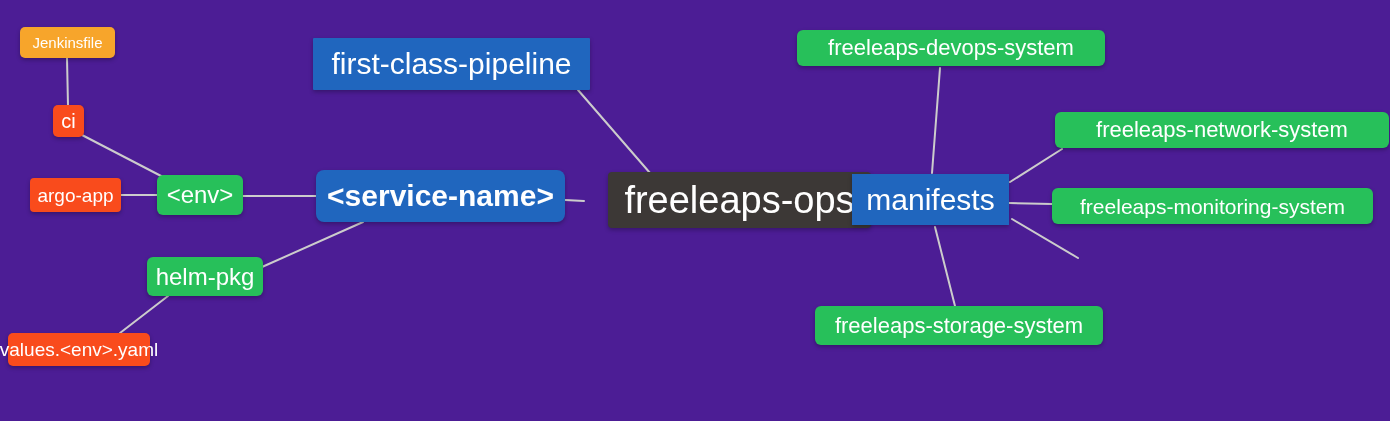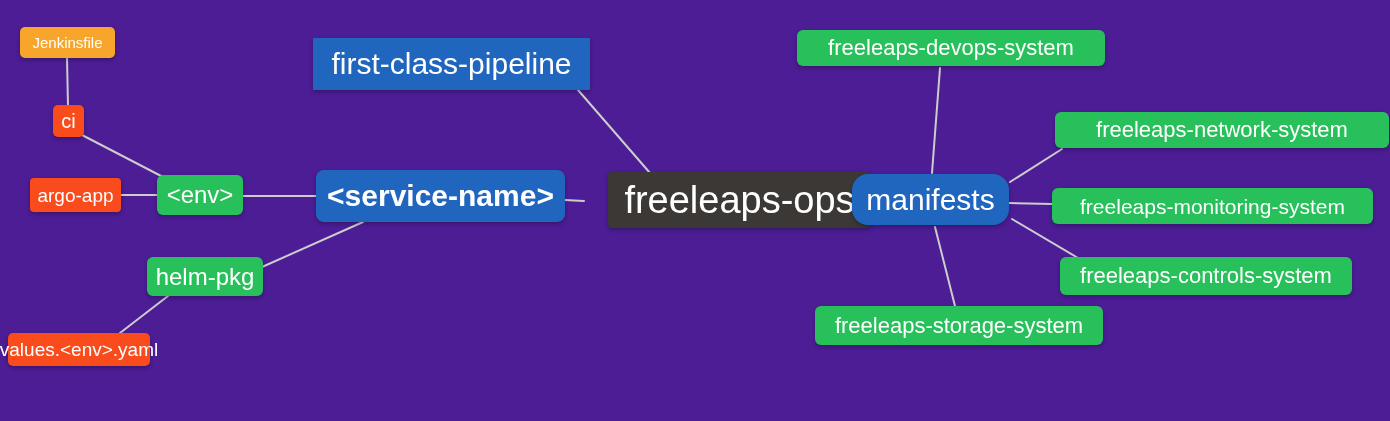--- a/index.html
+++ b/index.html
@@ -47,21 +47,21 @@
 
   #n-jenkinsfile          { left: 20px;   top: 27px;  width: 95px;  height: 31px; font-size: 15px; border-radius: 5px; }
   #n-ci                   { left: 53px;   top: 105px; width: 31px;  height: 32px; font-size: 20px; border-radius: 5px; }
   #n-argo-app             { left: 30px;   top: 178px; width: 91px;  height: 34px; font-size: 19px; border-radius: 4px; }
   #n-env                  { left: 157px;  top: 175px; width: 86px;  height: 40px; font-size: 24px; }
   #n-helm-pkg             { left: 147px;  top: 257px; width: 116px; height: 39px; font-size: 24px; }
   #n-values-env-yaml      { left: 8px;    top: 333px; width: 142px; height: 33px; font-size: 19px; border-radius: 5px; }
   #n-first-class-pipeline { left: 313px;  top: 38px;  width: 277px; height: 52px; font-size: 30px; border-radius: 1px; }
   #n-service-name         { left: 316px;  top: 170px; width: 249px; height: 52px; font-size: 30px; border-radius: 8px; font-weight: bold; }
   #n-freeleaps-ops        { left: 584px;  top: 172px; width: 263px; height: 56px; font-size: 38px; border-radius: 4px; margin-left: 24px; }
-  #n-manifests            { left: 852px;  top: 174px; width: 157px; height: 51px; font-size: 30px; border-radius: 16px; }
+  #n-manifests            { left: 852px;  top: 174px; width: 157px; height: 51px; font-size: 30px; border-radius: 0; }
   #n-devops-system        { left: 797px;  top: 30px;  width: 308px; height: 36px; font-size: 22px; }
   #n-network-system       { left: 1055px; top: 112px; width: 334px; height: 36px; font-size: 22px; }
   #n-monitoring-system    { left: 1052px; top: 188px; width: 321px; height: 36px; font-size: 21px; }
   #n-controls-system      { left: 1060px; top: 257px; width: 292px; height: 38px; font-size: 22px; }
   #n-storage-system       { left: 815px;  top: 306px; width: 288px; height: 39px; font-size: 22px; }
 </style>
 </head>
 <body>
 
 <div class="canvas">
@@ -89,16 +89,15 @@
   <div class="node c-green" id="n-env">&lt;env&gt;</div>
   <div class="node c-green" id="n-helm-pkg">helm-pkg</div>
   <div class="node c-red" id="n-values-env-yaml">values.&lt;env&gt;.yaml</div>
   <div class="node c-blue" id="n-first-class-pipeline">first-class-pipeline</div>
   <div class="node c-blue" id="n-service-name">&lt;service-name&gt;</div>
   <div class="node c-dark" id="n-freeleaps-ops">freeleaps-ops</div>
   <div class="node c-blue" id="n-manifests">manifests</div>
   <div class="node c-green" id="n-devops-system">freeleaps-devops-system</div>
   <div class="node c-green" id="n-network-system">freeleaps-network-system</div>
   <div class="node c-green" id="n-monitoring-system">freeleaps-monitoring-system</div>
-  <div class="node c-green" id="n-controls-system">freeleaps-controls-system</div>
   <div class="node c-green" id="n-storage-system">freeleaps-storage-system</div>
 
 </div>
 
 </body></html>

